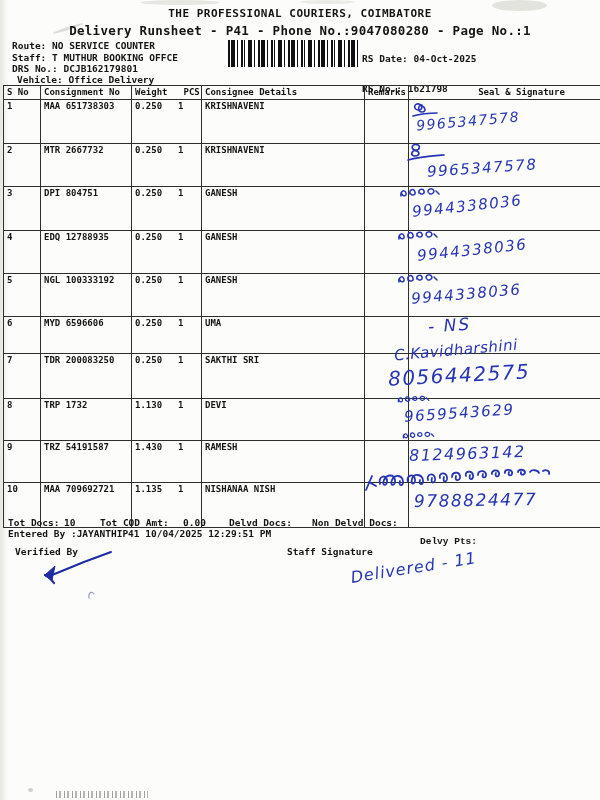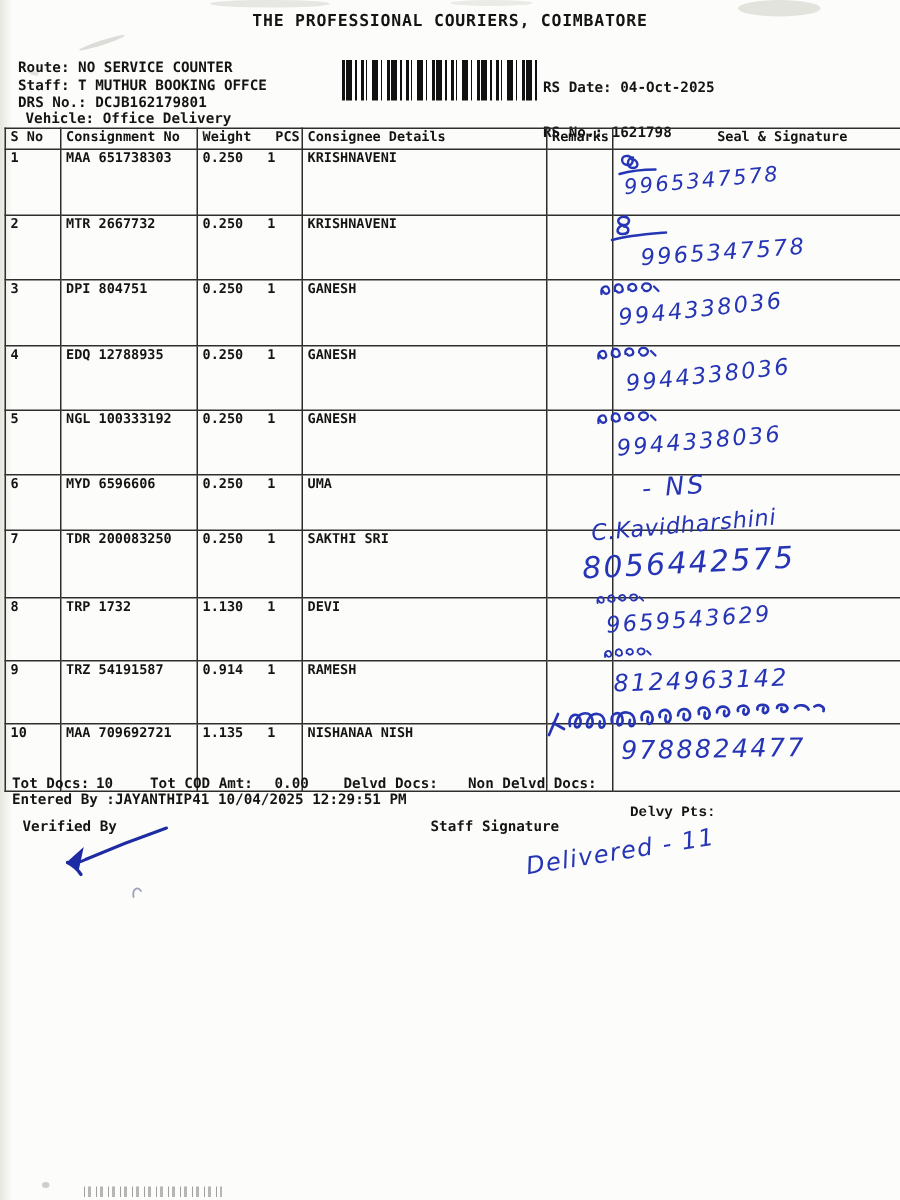--- a/index.html
+++ b/index.html
@@ -46,20 +46,21 @@
   <div class="edge-shadow"></div>
   <div class="smudge abs" style="left:140px;top:0;width:80px;height:5px;background:#e6e6e2;"></div>
   <div class="smudge abs" style="left:300px;top:0;width:55px;height:4px;background:#eaeae6;"></div>
   <div class="smudge abs" style="left:492px;top:0;width:55px;height:11px;background:#dcdcd6;opacity:.8;"></div>
   <div class="smudge abs" style="left:52px;top:27px;width:32px;height:3px;background:#dcdcd8;transform:rotate(-18deg);"></div>
   <div class="smudge abs" style="left:18px;top:47px;width:8px;height:3px;background:#e2e2de;transform:rotate(20deg);"></div>
   <div class="smudge abs" style="left:28px;top:788px;width:5px;height:4px;background:#cfcfc9;"></div>
   <div class="abs frag-barcode" style="left:56px;top:791px;width:92px;height:7px;opacity:.75;"></div>
 
   <div class="abs title" style="top:7px;left:0;">THE PROFESSIONAL COURIERS, COIMBATORE</div>
+  <div class="abs subtitle" style="top:23px;left:0;">Delivery Runsheet - P41 - Phone No.:9047080280 - Page No.:1</div>
 
   <div class="abs info-line" style="left:12px;top:40px;"><span>Route:</span> <span>NO SERVICE COUNTER</span></div>
   <div class="abs info-line" style="left:12px;top:52px;"><span>Staff:</span> <span>T MUTHUR BOOKING OFFCE</span></div>
   <div class="abs info-line" style="left:12px;top:63px;"><span>DRS No.:</span> <span>DCJB162179801</span></div>
   <div class="abs info-line" style="left:17px;top:74px;"><span>Vehicle:</span> <span>Office Delivery</span></div>
 
   <div class="abs barcode" style="left:228px;top:40px;width:130px;height:27px;"></div>
 
   <div class="abs info-line" style="left:362px;top:41px;margin-top:42px;"><span>RS No.:</span> <span>1621798</span></div>
   <div class="abs info-line" style="left:362px;top:53px;"><span>RS Date:</span> <span>04-Oct-2025</span></div>
@@ -134,21 +135,21 @@
           <td>8</td>
           <td>TRP 1732</td>
           <td class="wp-cell"><span>1.130</span><span class="pcs">1</span></td>
           <td>DEVI</td>
           <td></td>
           <td></td>
         </tr>
     <tr class="r8">
           <td>9</td>
           <td>TRZ 54191587</td>
-          <td class="wp-cell"><span>0.914</span><span class="pcs">1</span></td>
+          <td class="wp-cell"><span>1.430</span><span class="pcs">1</span></td>
           <td>RAMESH</td>
           <td></td>
           <td></td>
         </tr>
     <tr class="r9">
           <td>10</td>
           <td>MAA 709692721</td>
           <td class="wp-cell"><span>1.135</span><span class="pcs">1</span></td>
           <td>NISHANAA NISH</td>
           <td></td>

